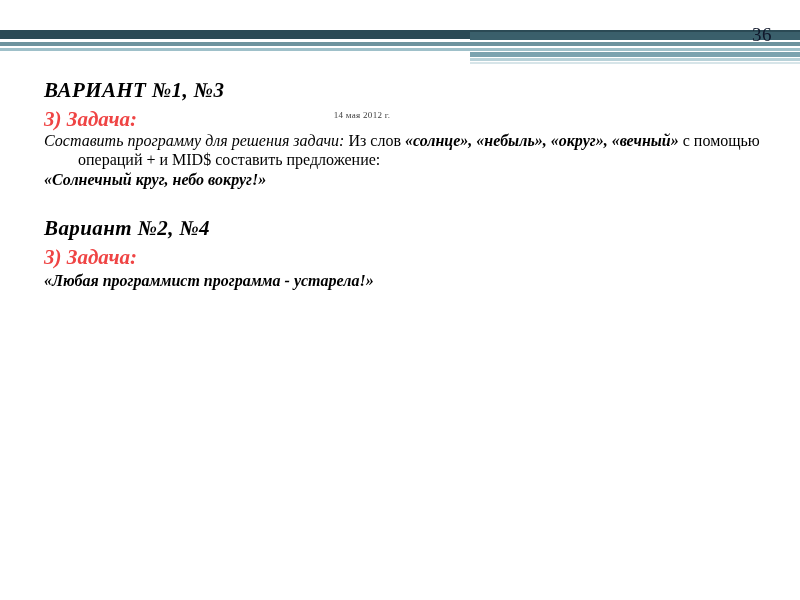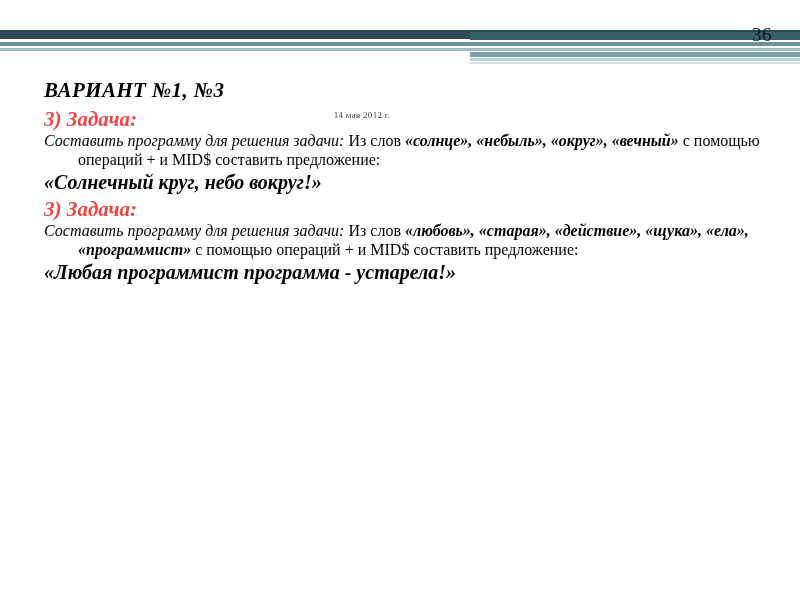--- a/index.html
+++ b/index.html
@@ -105,21 +105,21 @@
     margin: 0;
     text-indent: 0;
   }
   .it { font-style: italic; }
   .bi { font-style: italic; font-weight: bold; }
 
   .answer {
     font-family: "Liberation Serif", serif;
     font-weight: bold;
     font-style: italic;
-    font-size: 20px;
+    font-size: 16px;
     line-height: 1.17;
     color: #000000;
     margin: 2px 0 0 0;
   }
   .hang {
     padding-left: 34px;
     text-indent: -34px;
   }
 </style>
 </head>
@@ -145,22 +145,20 @@
   <div class="variant-title">ВАРИАНТ №1, №3</div>
 
   <div class="task-label">3) Задача:</div>
 
   <p class="para hang">
     <span class="it">Составить программу для решения задачи:</span><span> Из слов </span><span class="bi">«солнце», «небыль», «округ», «вечный»</span><span>  с помощью операций + и MID$ составить предложение:</span>
   </p>
 
   <p class="answer">«Солнечный круг, небо вокруг!»</p>
 
+  <div class="variant-title variant-title-2">Вариант №2, №4</div>
 
   <div class="task-label">3) Задача:</div>
 
-  <p class="para hang">
-    <span class="it">Составить программу для решения задачи:</span><span> Из слов </span><span class="bi">«любовь», «старая», «действие», «щука», «ела», «программист»</span><span> с помощью операций + и MID$ составить предложение:</span>
-  </p>
 
   <p class="answer hang">«Любая программист программа - устарела!»</p>
 
 </div>
 
 </body></html>

